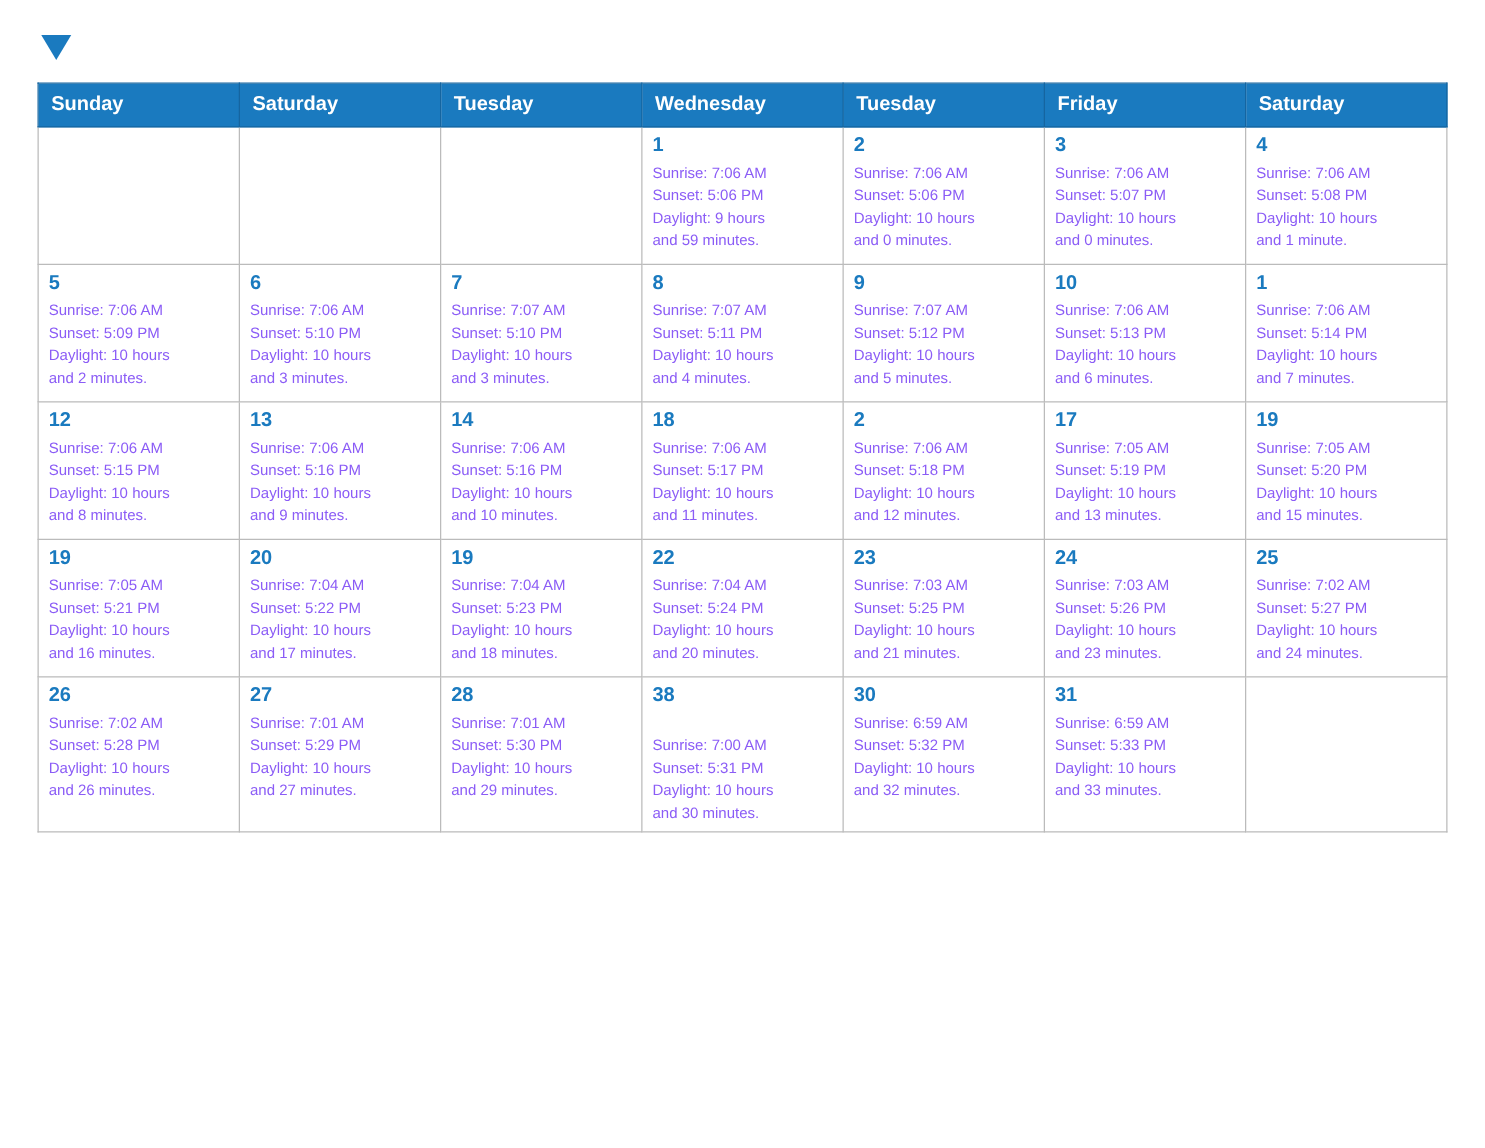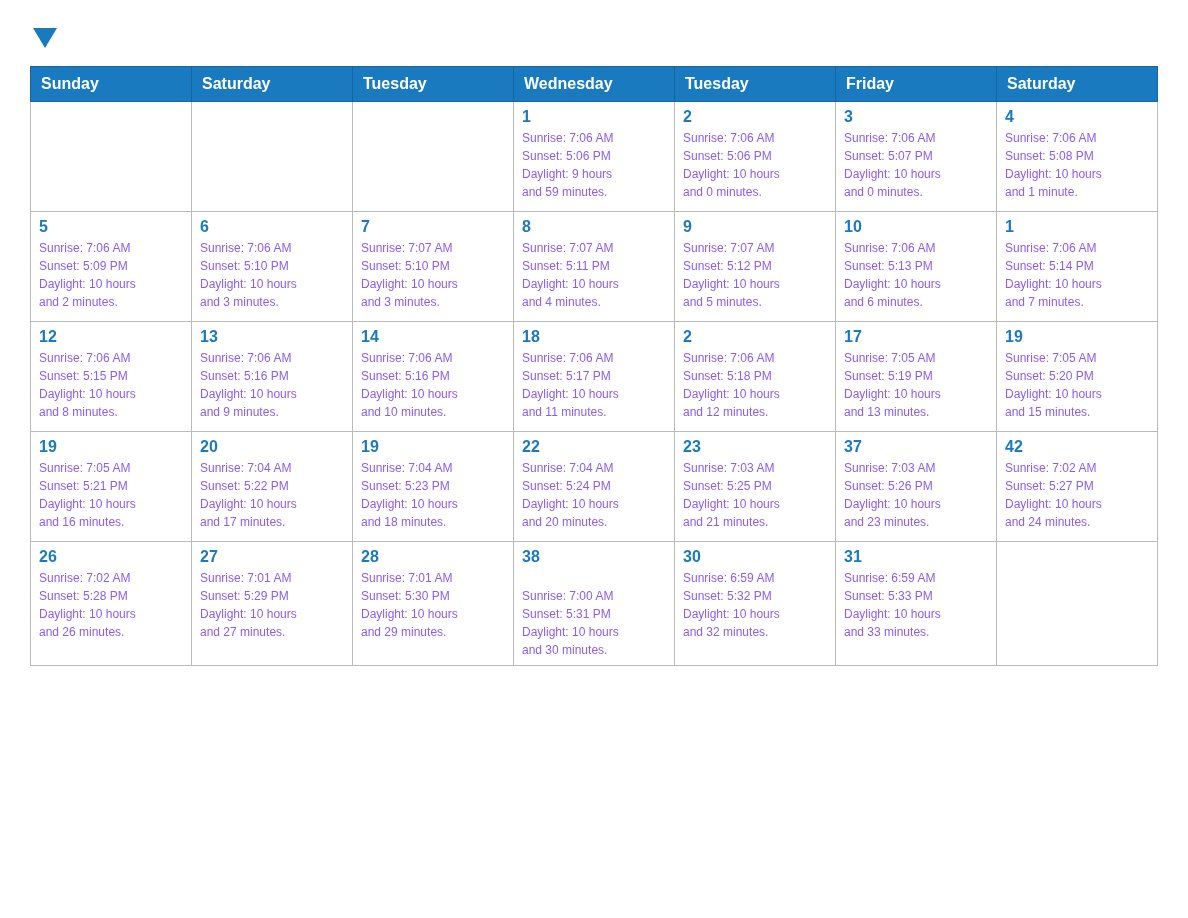--- a/index.html
+++ b/index.html
@@ -298,28 +298,28 @@
 and 20 minutes.</div>
         </td>
         <td>
           <span class="day-number">23</span>
           <div class="day-info" style="white-space: pre-line;">Sunrise: 7:03 AM
 Sunset: 5:25 PM
 Daylight: 10 hours
 and 21 minutes.</div>
         </td>
         <td>
-          <span class="day-number">37</span>
+          <span class="day-number">24</span>
           <div class="day-info" style="white-space: pre-line;">Sunrise: 7:03 AM
 Sunset: 5:26 PM
 Daylight: 10 hours
 and 23 minutes.</div>
         </td>
         <td>
-          <span class="day-number">42</span>
+          <span class="day-number">25</span>
           <div class="day-info" style="white-space: pre-line;">Sunrise: 7:02 AM
 Sunset: 5:27 PM
 Daylight: 10 hours
 and 24 minutes.</div>
         </td>
       </tr>
       <tr class="week-row">
         <td>
           <span class="day-number">26</span>
           <div class="day-info" style="white-space: pre-line;">Sunrise: 7:02 AM

